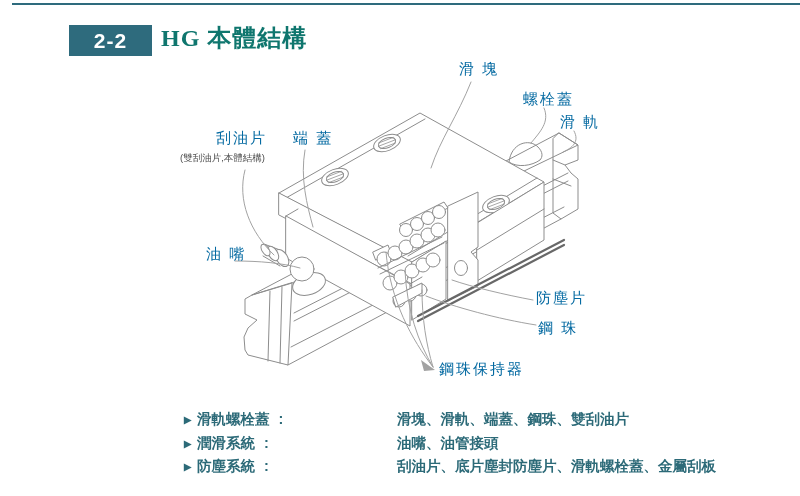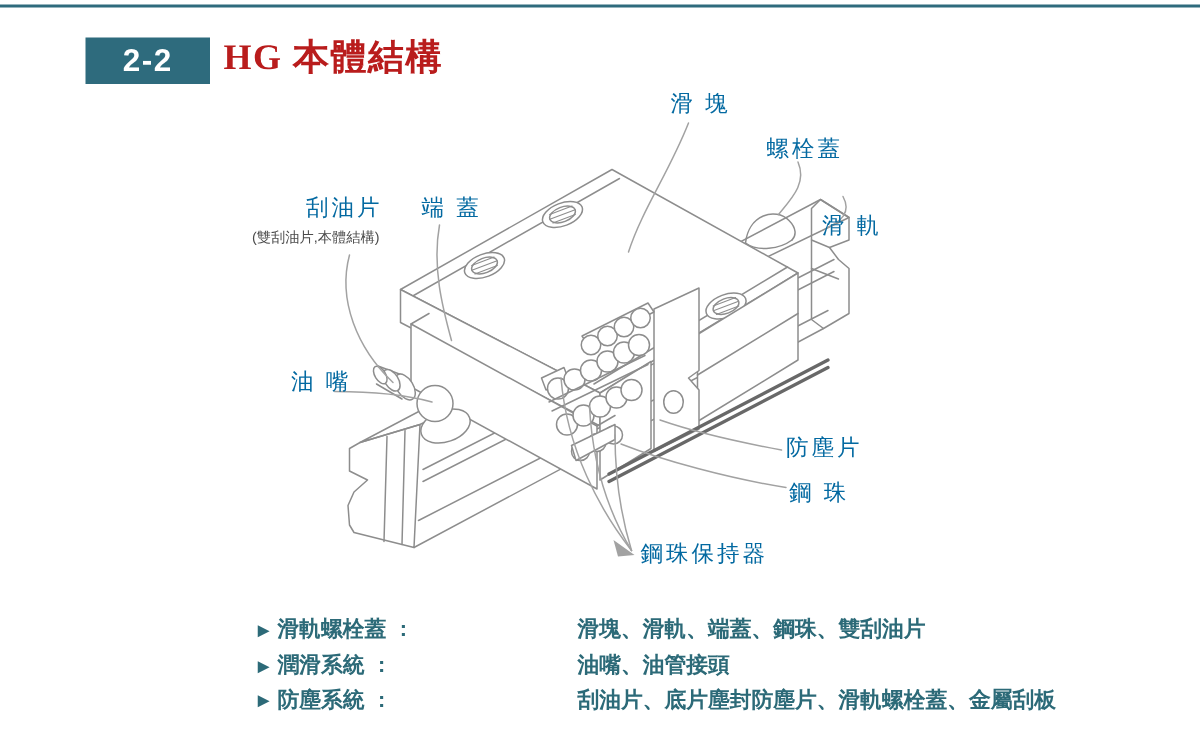--- a/index.html
+++ b/index.html
@@ -1,31 +1,31 @@
 <!DOCTYPE html>
 <html><head>
 <meta charset="utf-8">
 <style>
   html,body{margin:0;padding:0;}
   body{width:800px;height:496px;background:#ffffff;position:relative;overflow:hidden;
        font-family:"Liberation Sans",sans-serif;}
-  .stage{position:absolute;left:0;top:0;width:651px;height:496px;}
+  .stage{position:absolute;left:12px;top:0;width:651px;height:496px;}
   
   .top-rule{position:absolute;left:0;top:3px;width:800px;height:2px;}
   .badge{position:absolute;left:57px;top:25px;width:83px;height:31px;color:#fff;
          font-size:21px;font-weight:bold;text-align:center;line-height:31px;letter-spacing:1px;}
   .page-title{position:absolute;left:149px;top:22px;font-family:"Liberation Serif",serif;
-         font-weight:bold;font-size:24px;color:#b91c1c;letter-spacing:1px;white-space:nowrap;}
+         font-weight:bold;font-size:24px;color:#0f766e;letter-spacing:1px;white-space:nowrap;}
   
   .diagram-svg{position:absolute;left:0;top:0;width:800px;height:496px;}
   .dlabel{position:absolute;font-size:15px;color:#0369a1;white-space:nowrap;letter-spacing:2px;}
   .dlabel.small{font-size:9.5px;color:#4a4a4a;letter-spacing:0;}
   .lbl-huakuai{left:447px;top:60px;}
   .lbl-luoshuangai{left:511px;top:90px;}
-  .lbl-huagui{left:548px;top:113px;margin-top:28px;}
+  .lbl-huagui{left:548px;top:113px;}
   .lbl-guayoupian{left:204px;top:129px;}
   .lbl-guayoupian-note{left:168px;top:152px;}
   .lbl-duangai{left:281px;top:129px;text-align:center;}
   .lbl-youzui{left:194px;top:245px;}
   .lbl-fangchenpian{left:524px;top:289px;}
   .lbl-gangzhu{left:526px;top:319px;}
   .lbl-baochiqi{left:427px;top:360px;text-align:right;}
   
   .systems{position:absolute;left:172px;top:410px;width:560px;}
   .sys-row{position:relative;height:23.5px;font-size:14.5px;font-weight:bold;white-space:nowrap;}

